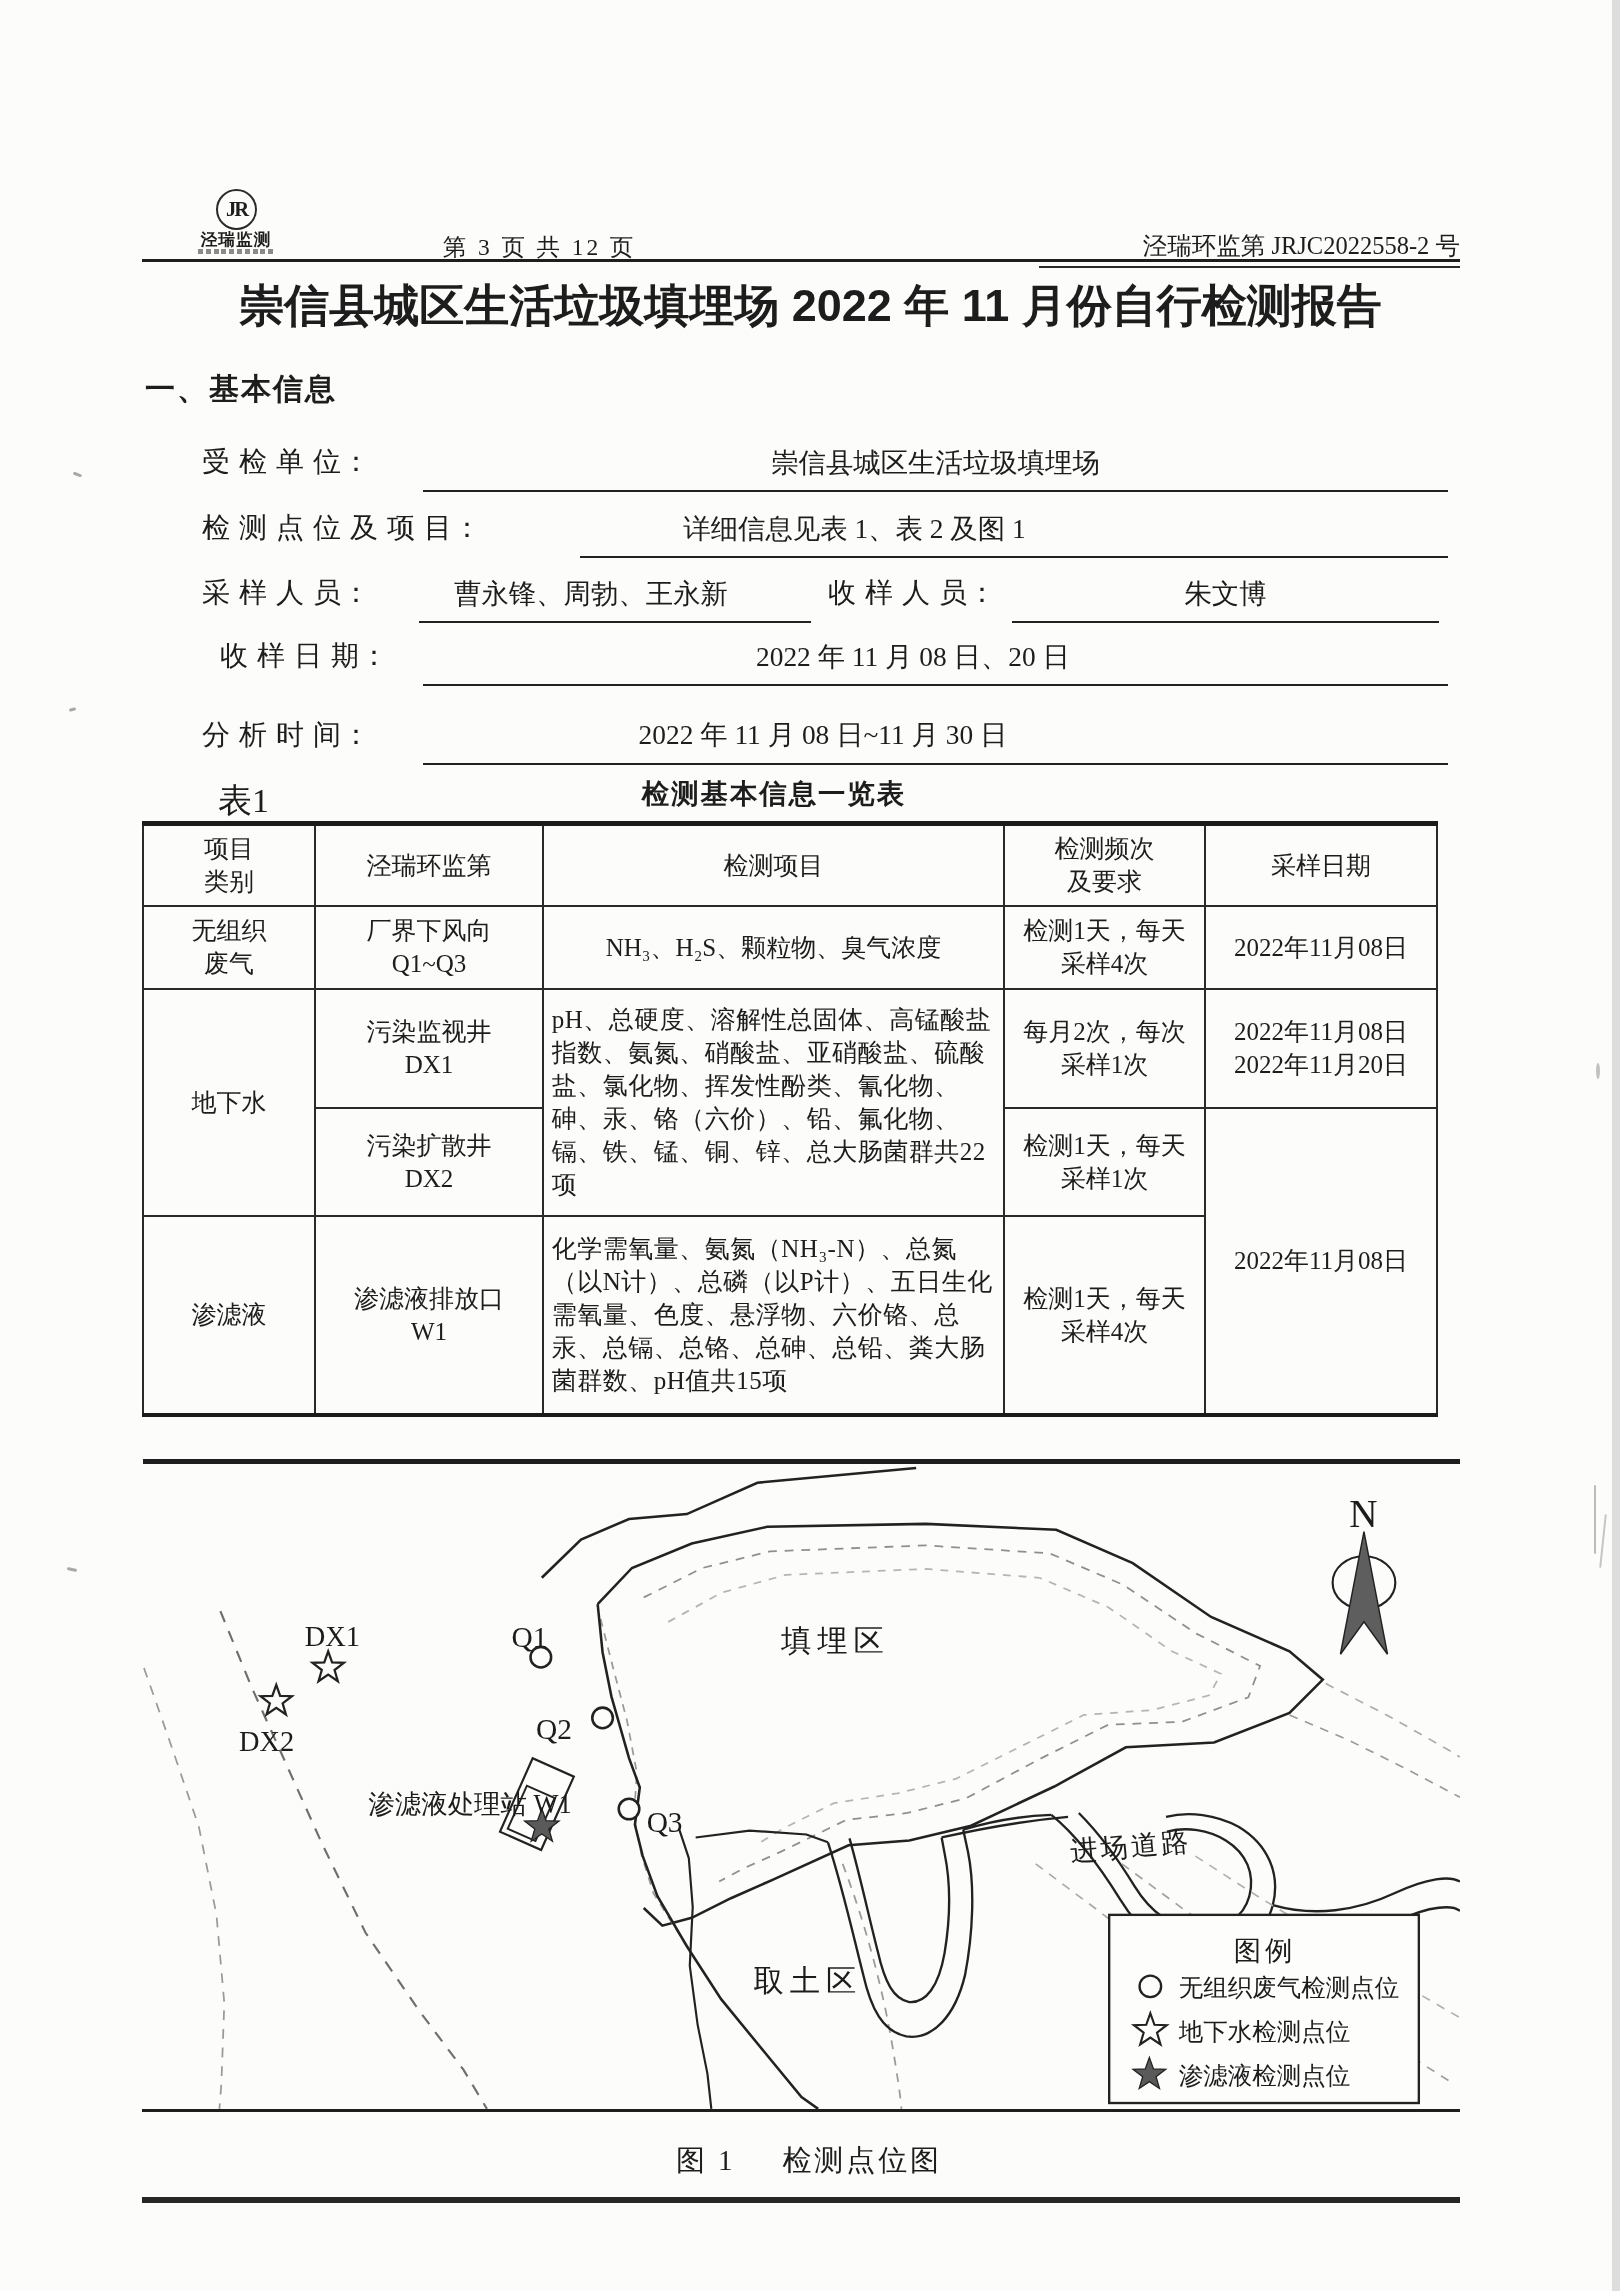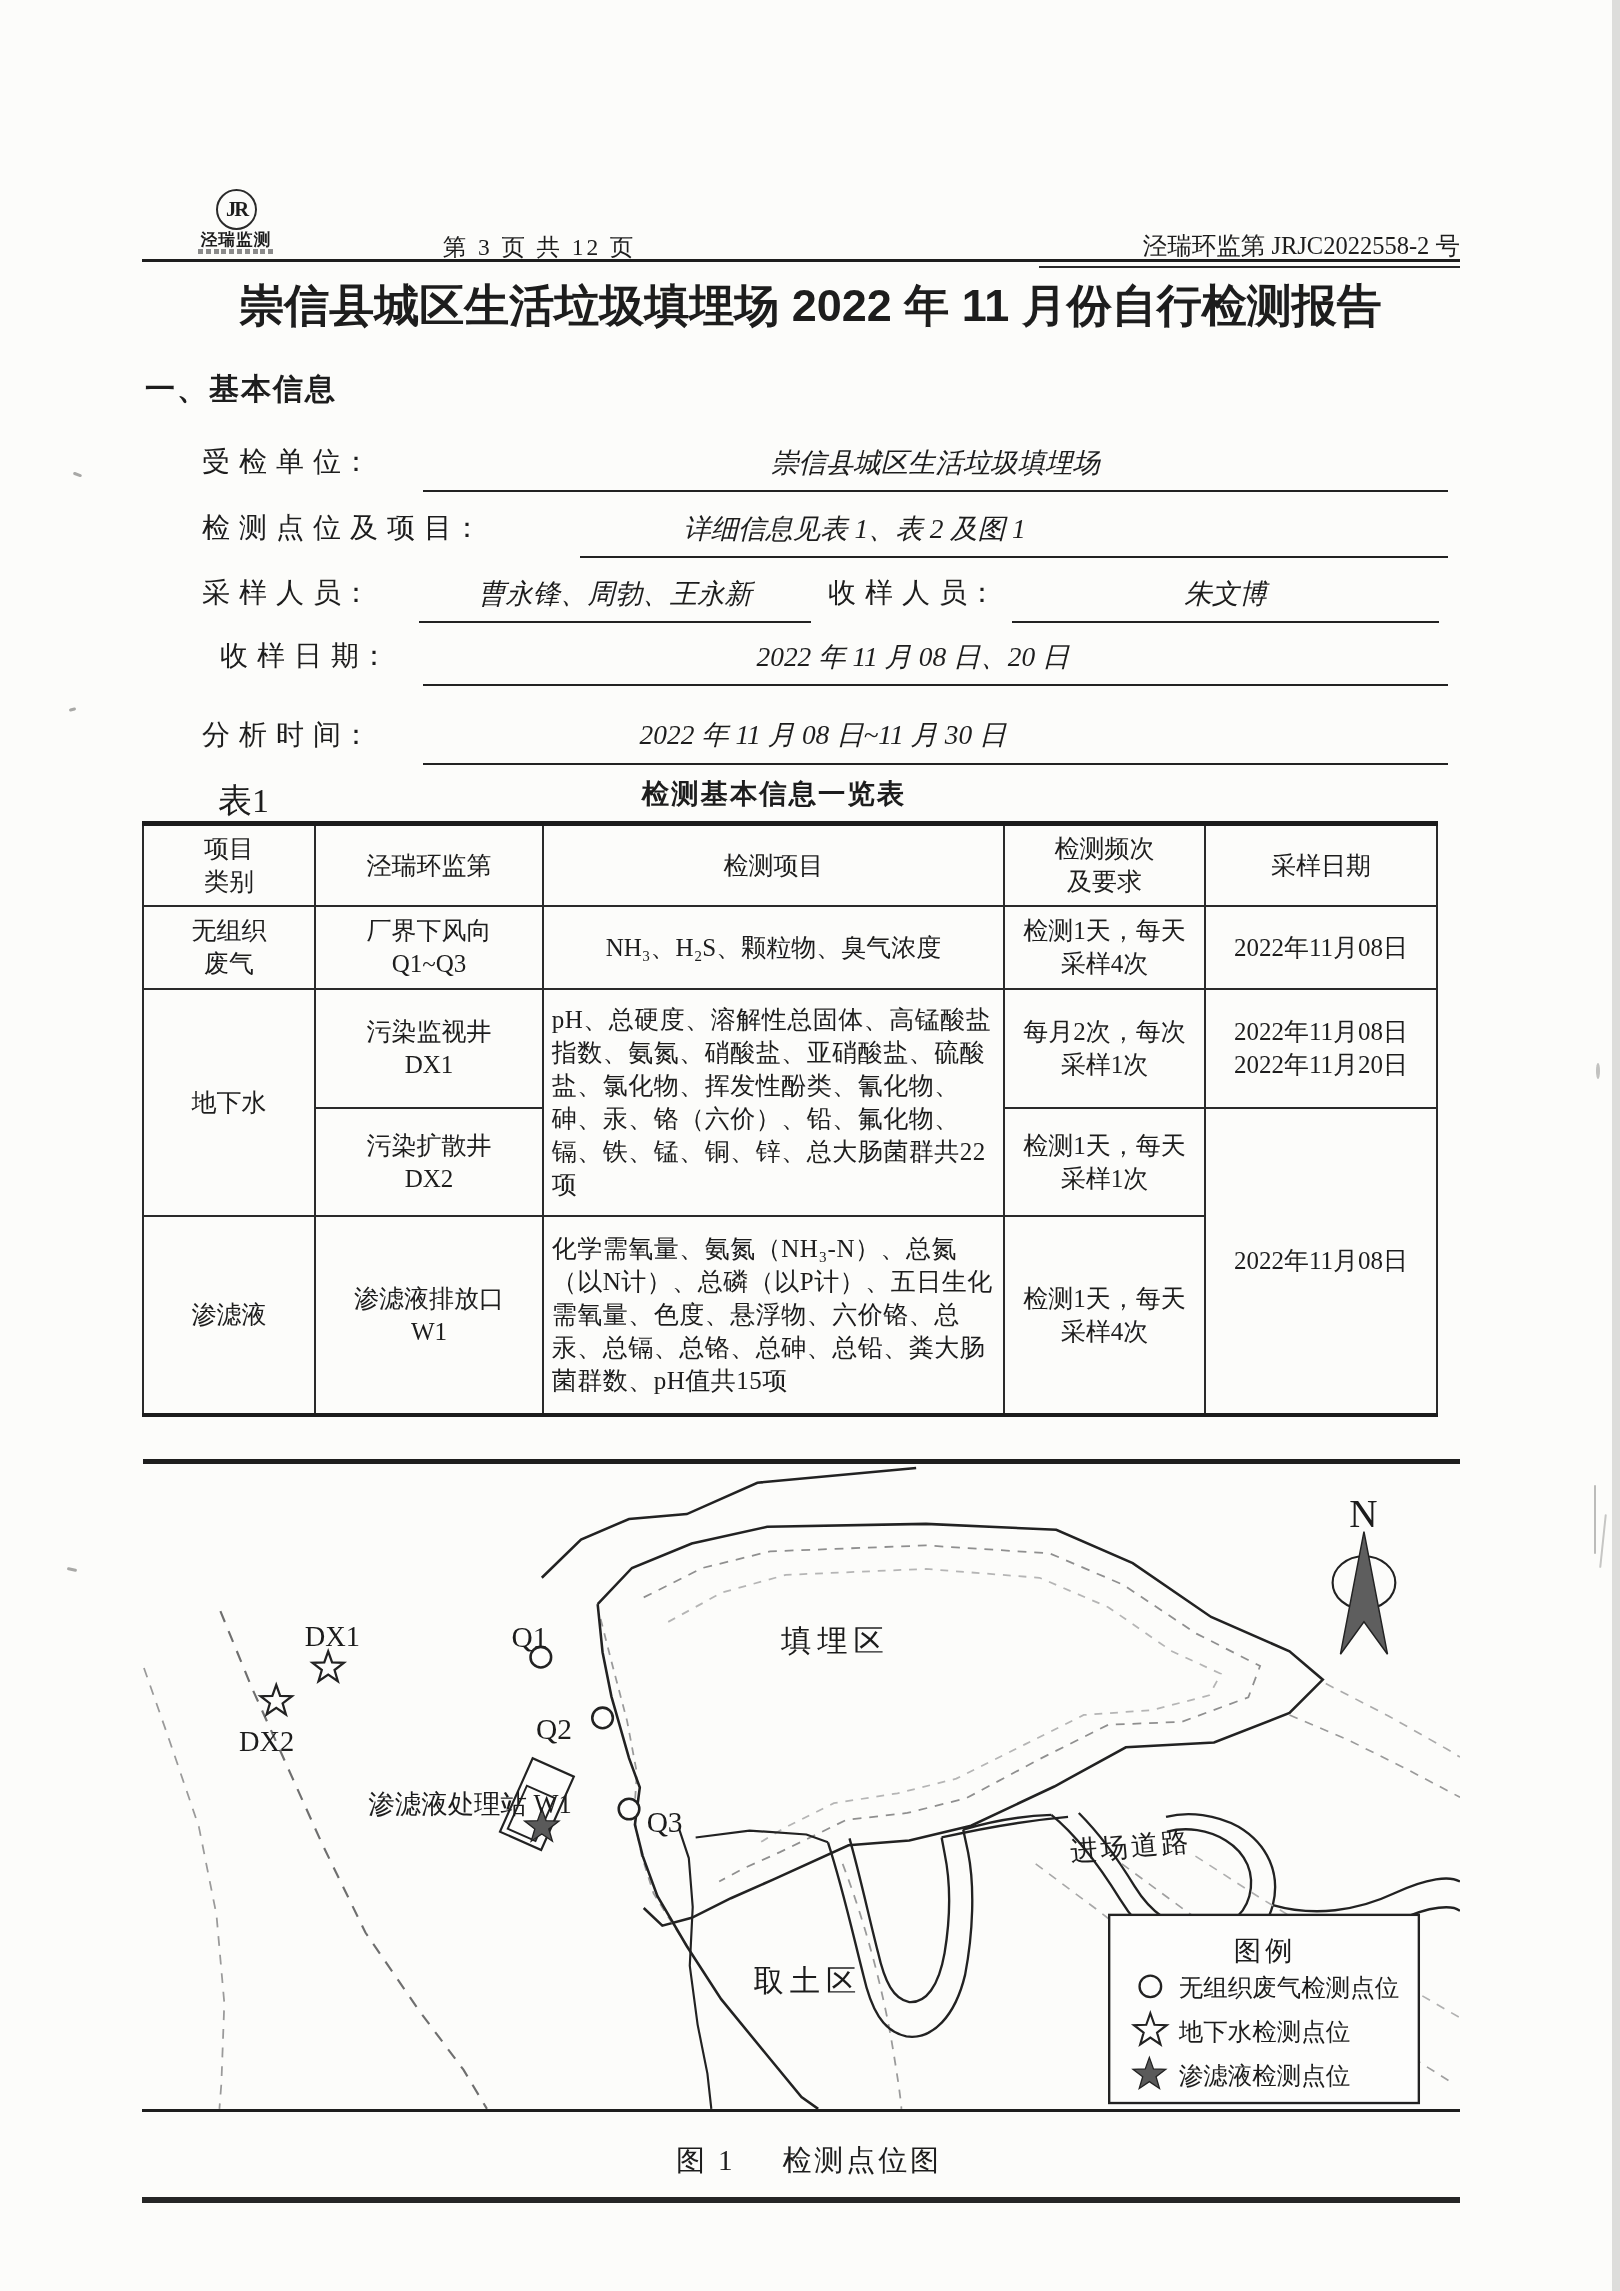--- a/index.html
+++ b/index.html
@@ -6,21 +6,21 @@
   body{
     width:1620px;height:2292px;position:relative;overflow:hidden;
     background:#fcfcfa;
     font-family:"Liberation Serif","DejaVu Serif",serif;
     color:#1d1d1d;
   }
   .abs{position:absolute;}
   .hei{font-family:"Liberation Sans","DejaVu Sans",sans-serif;font-weight:bold;}
   .rule{background:#1e1e1e;}
   .uline{border-bottom:2.5px solid #222;height:0;}
-  .center{text-align:center;font-style:italic;}
+  .center{text-align:center;}
   .pre{white-space:pre-line;}
 
   
   .logo-circle{left:216px;top:189px;width:37px;height:37px;border:2.9px solid #2a2a2a;border-radius:50%;
     display:flex;align-items:center;justify-content:center;font-weight:bold;font-size:20.6px;letter-spacing:-2px;}
   .logo-name{left:190px;top:228px;width:92px;text-align:center;font-size:16.7px;font-weight:bold;letter-spacing:1px;}
   .logo-sub{left:198px;top:249px;width:76px;height:4.9px;
     background:repeating-linear-gradient(90deg,#8a8a8a 0 4.9px,#fcfcfa 4.9px 7.8px);}
   .page-info{left:412px;top:231px;width:255px;font-size:23.5px;letter-spacing:2.9px;text-align:center;}
   .doc-number{left:1019px;top:229px;width:441px;font-size:24.5px;text-align:right;}
@@ -81,21 +81,21 @@
 <div class="abs flabel" style="left:202px;top:443px;">受 检 单 位：</div>
 <div class="abs uline" style="left:423px;top:490px;width:1025px;"></div>
 <div class="abs fvalue center" style="left:423px;top:445px;width:1025px;">崇信县城区生活垃圾填埋场</div>
 
 <div class="abs flabel" style="left:202px;top:509px;">检 测 点 位 及 项 目：</div>
 <div class="abs uline" style="left:580px;top:556px;width:868px;"></div>
 <div class="abs fvalue center" style="left:580px;top:511px;width:549px;">详细信息见表 1、表 2 及图 1</div>
 
 <div class="abs flabel" style="left:202px;top:574px;">采 样 人 员：</div>
 <div class="abs uline" style="left:419px;top:621px;width:392px;"></div>
-<div class="abs fvalue center" style="left:419px;top:576px;width:392px;">曹永锋、周勃、王永新</div>
+<div class="abs fvalue center" style="left:395px;top:576px;width:392px;">曹永锋、周勃、王永新</div>
 <div class="abs flabel" style="left:828px;top:574px;">收 样 人 员：</div>
 <div class="abs uline" style="left:1012px;top:621px;width:427px;"></div>
 <div class="abs fvalue center" style="left:1012px;top:576px;width:427px;">朱文博</div>
 
 <div class="abs flabel" style="left:202px;top:637px;margin-left:18px;">收 样 日 期：</div>
 <div class="abs uline" style="left:423px;top:684px;width:1025px;"></div>
 <div class="abs fvalue center" style="left:423px;top:639px;width:980px;">2022 年 11 月 08 日、20 日</div>
 
 <div class="abs flabel" style="left:202px;top:716px;">分 析 时 间：</div>
 <div class="abs uline" style="left:423px;top:763px;width:1025px;"></div>

